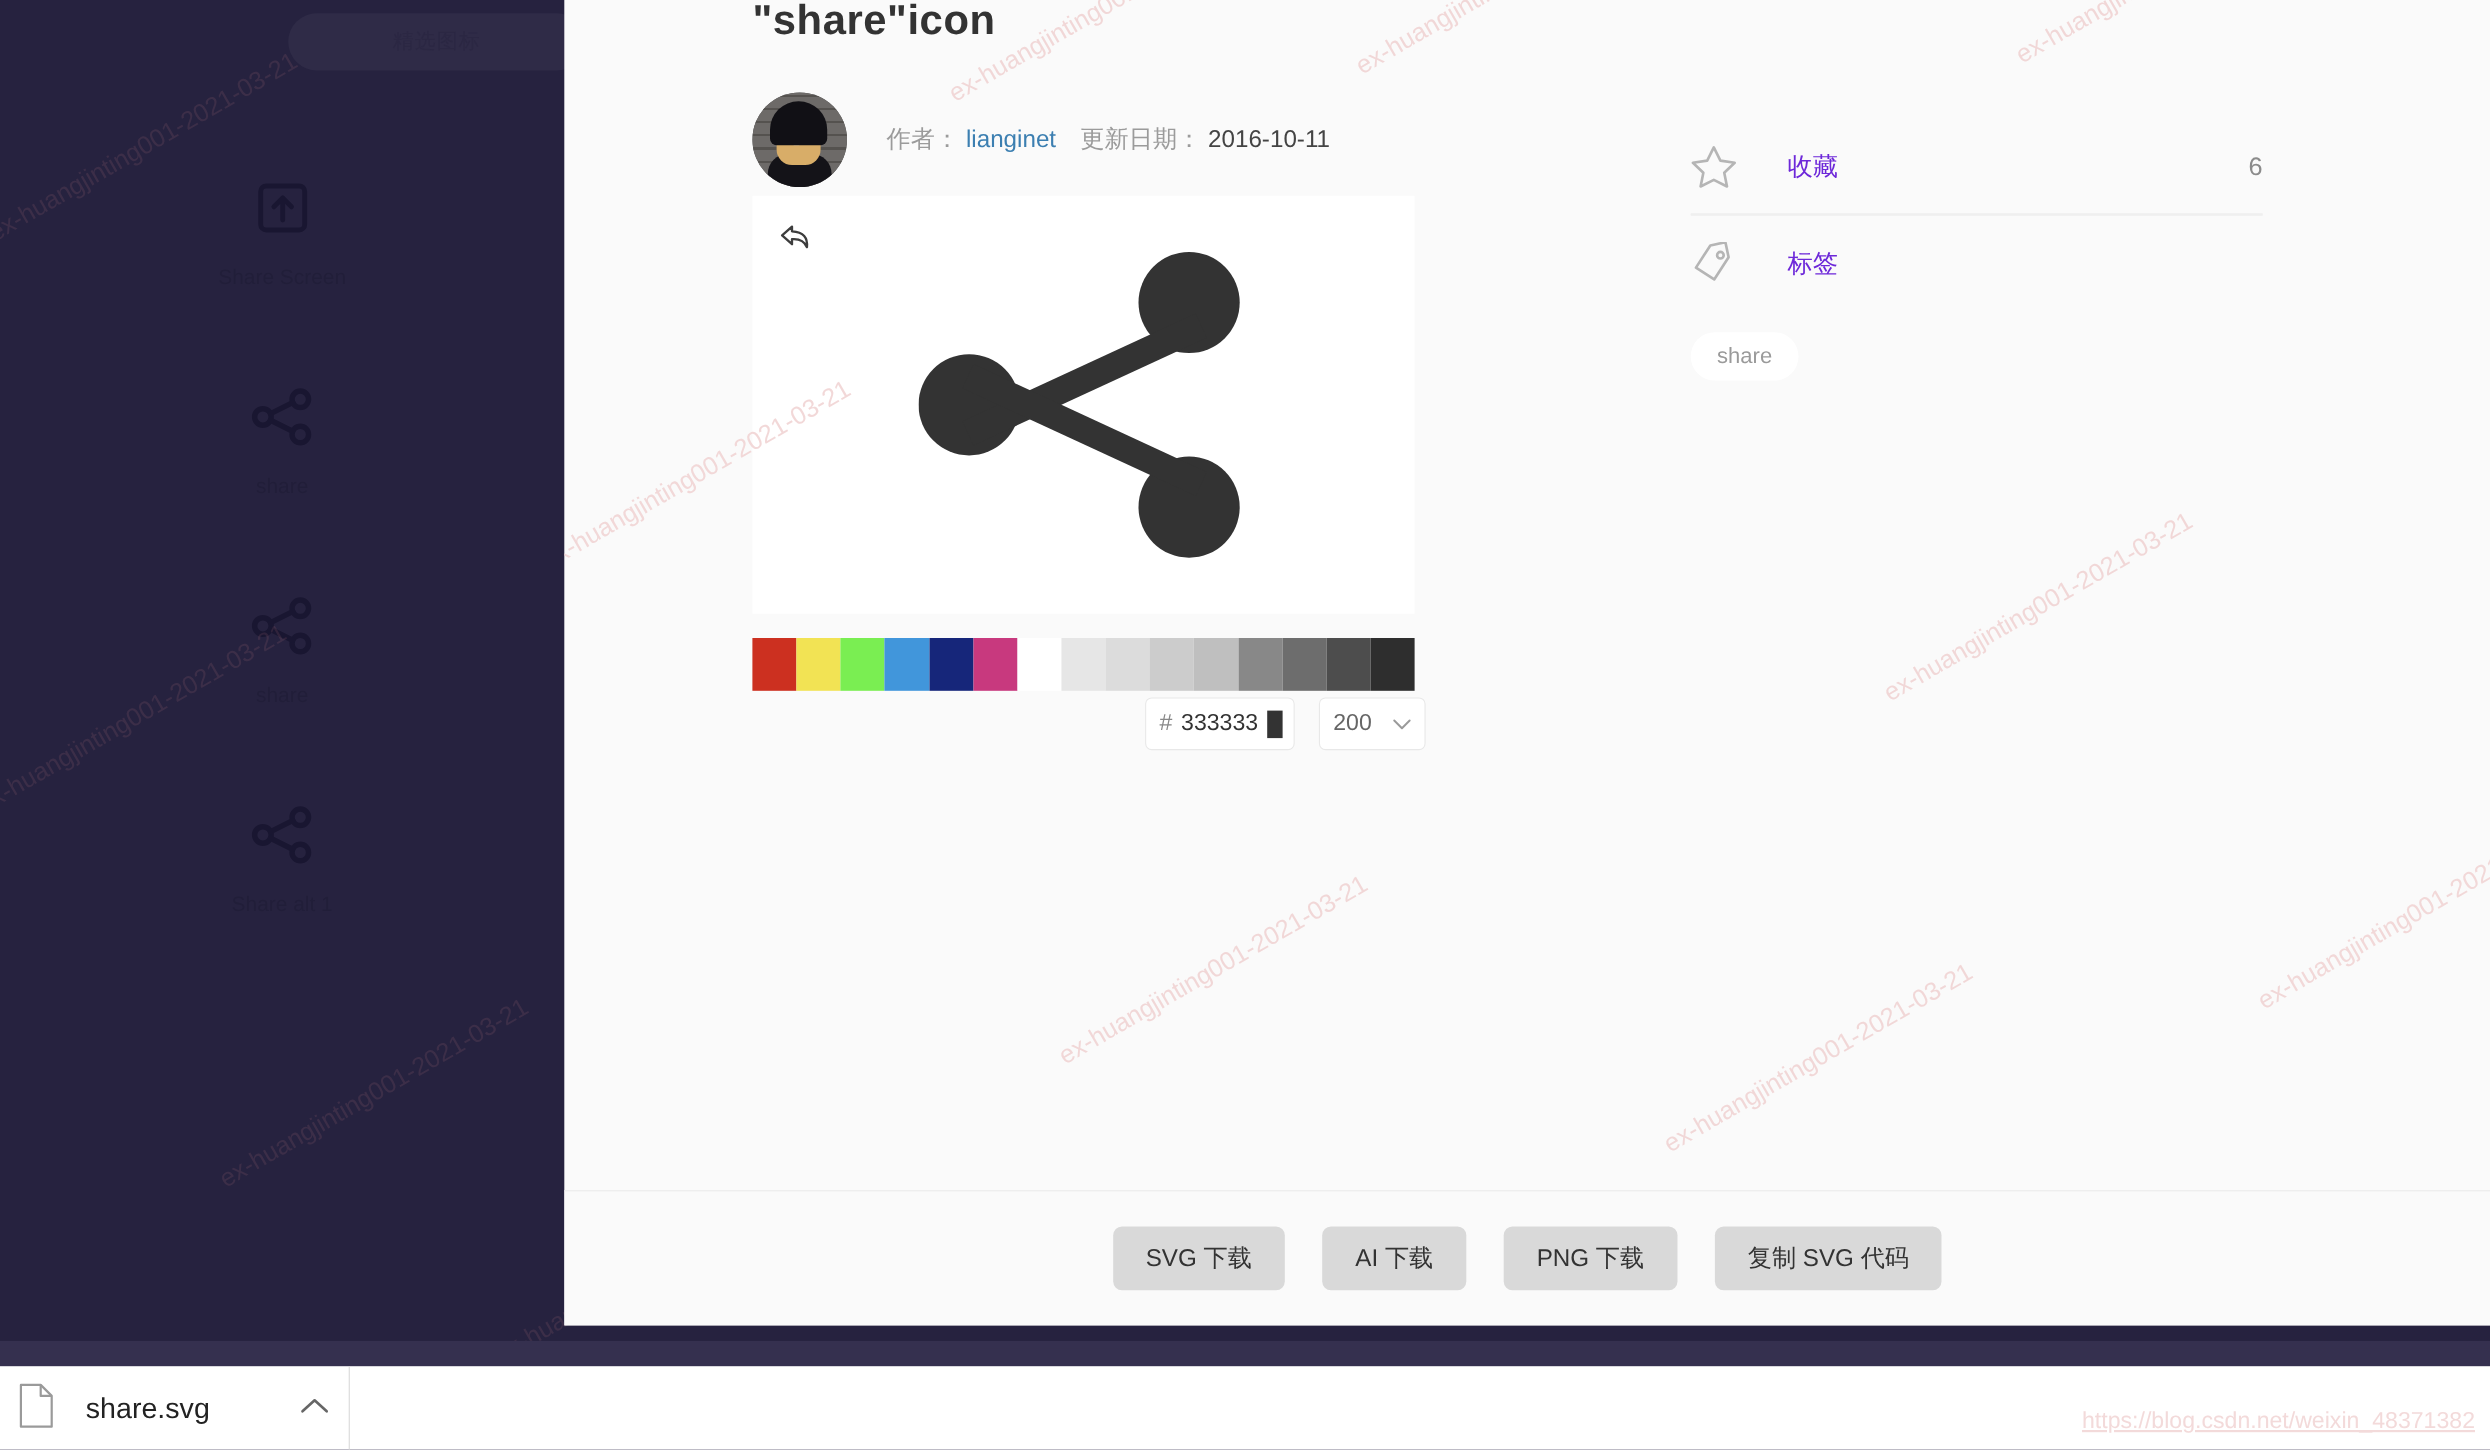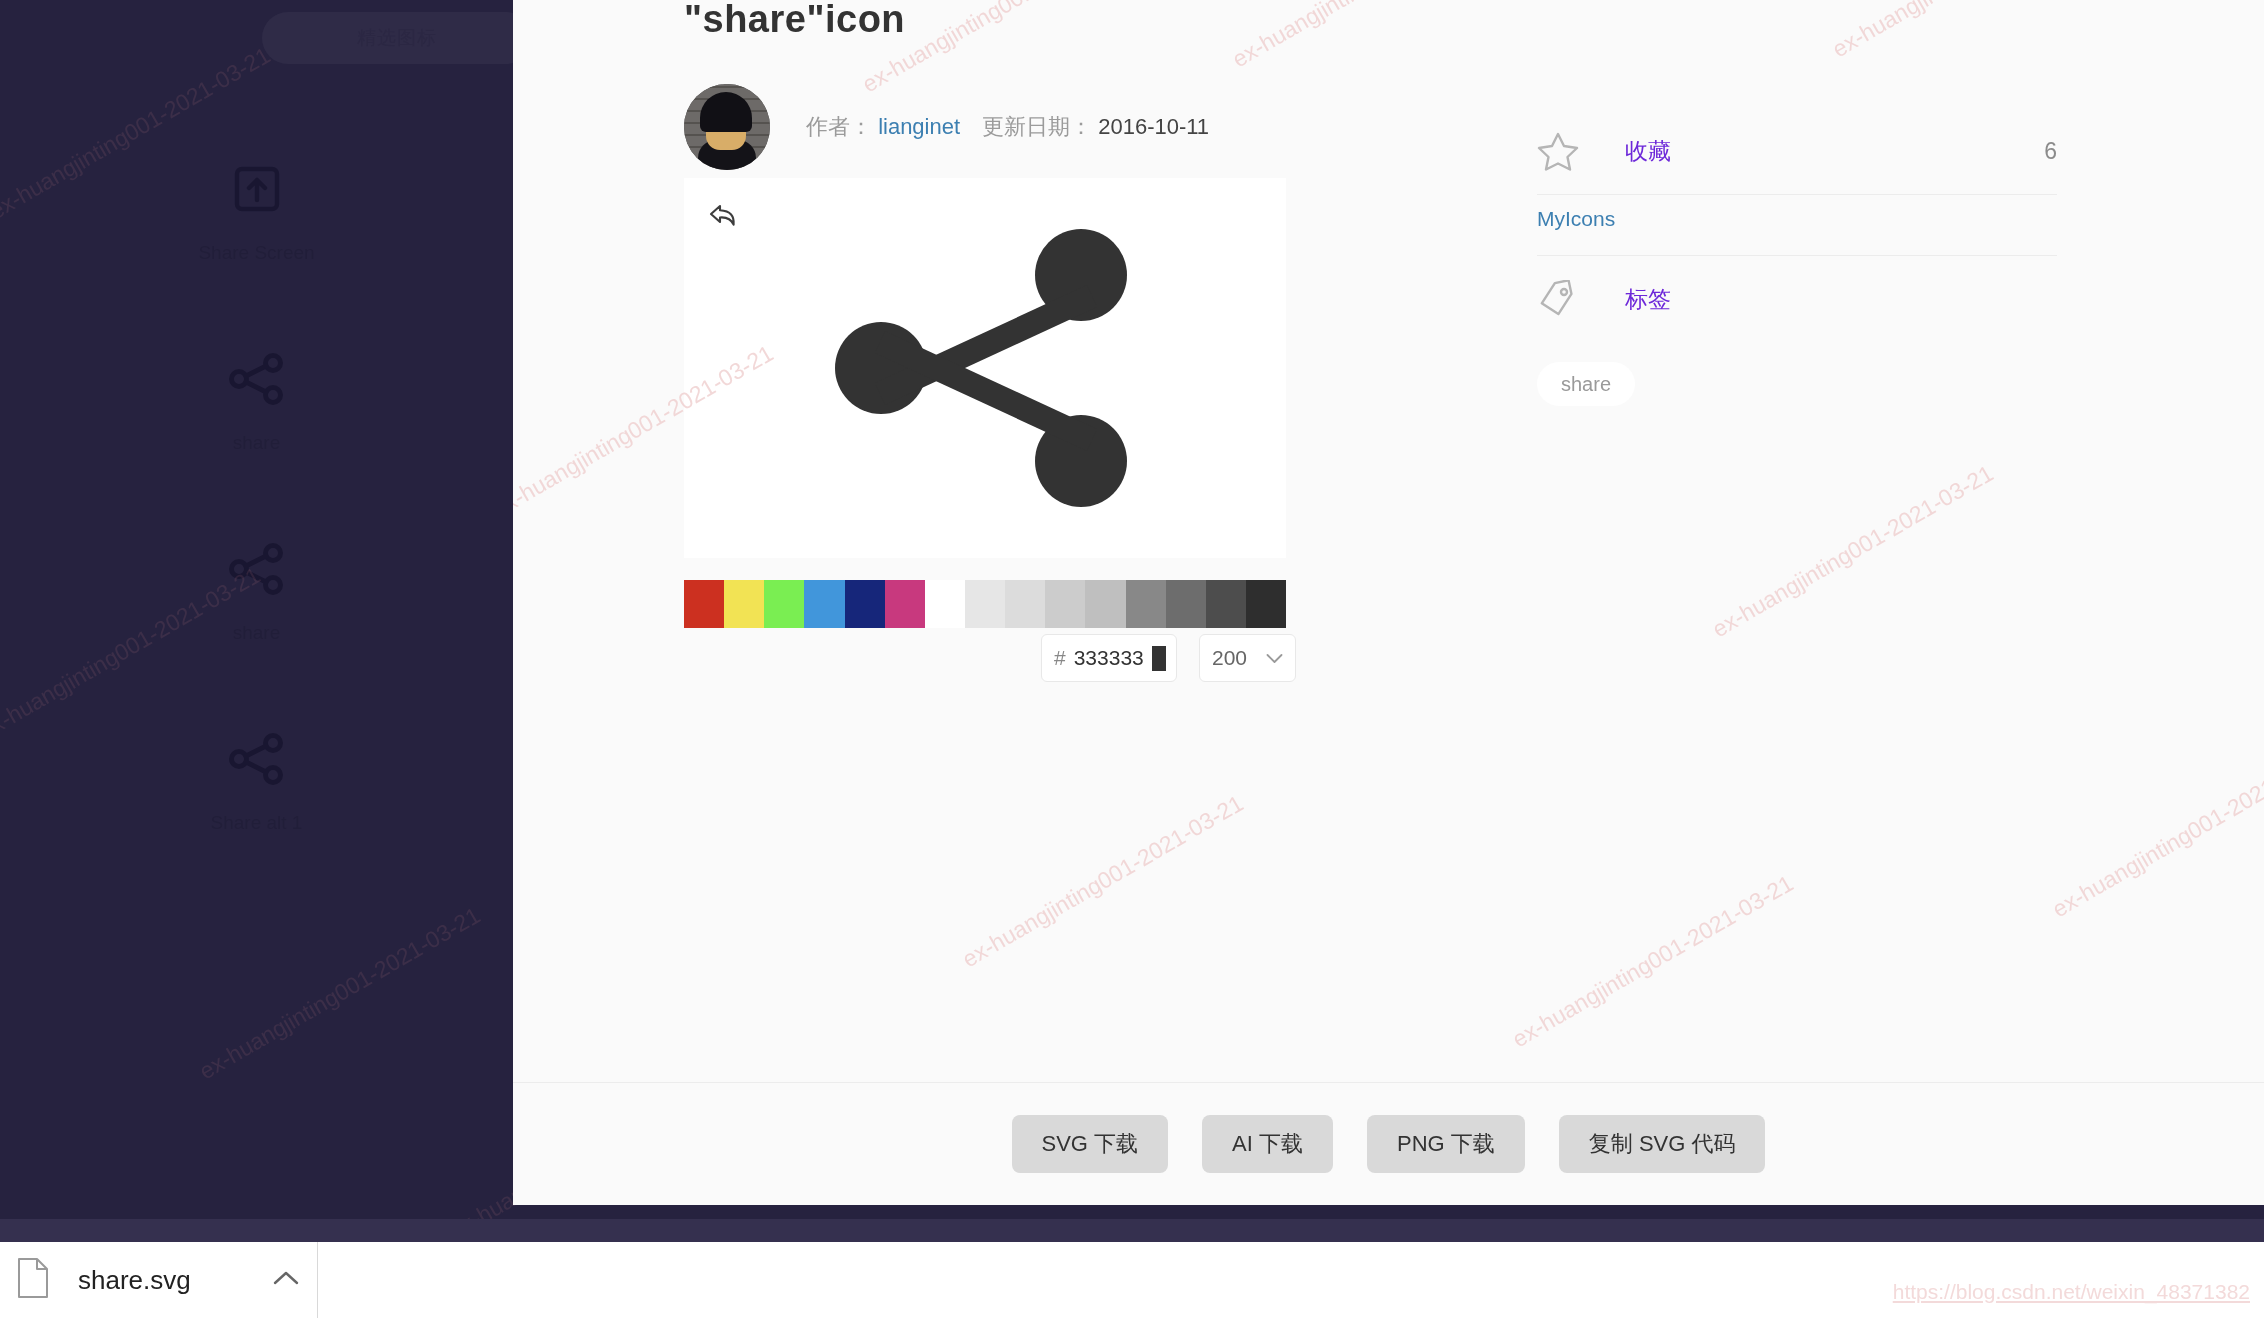--- a/index.html
+++ b/index.html
@@ -366,21 +366,20 @@
           <svg width="42" height="40" viewBox="0 0 42 40" fill="none" stroke="#b5b5b5" stroke-width="2.4" stroke-linejoin="round">
             <path d="M21 3 L27 15 L40 17 L30.5 26 L33 38.5 L21 32.5 L9 38.5 L11.5 26 L2 17 L15 15 Z"></path>
           </svg>
         </span>
         <span class="lbl">收藏</span>
         <span class="cnt">6</span>
       </div>
 
       <div class="hr"></div>
 
-      <a id="lib-link" href="#">MyIcons</a>
 
       <div class="hr"></div>
 
       <div class="info-row">
         <span class="ico">
           <svg width="40" height="38" viewBox="0 0 40 38" fill="none" stroke="#b5b5b5" stroke-width="2.4" stroke-linejoin="round">
             <path d="M21 3 H35 V17 L18 34 L4 20 Z" transform="rotate(-12 20 18)"></path>
             <circle cx="27" cy="12" r="3"></circle>
           </svg>
         </span>

